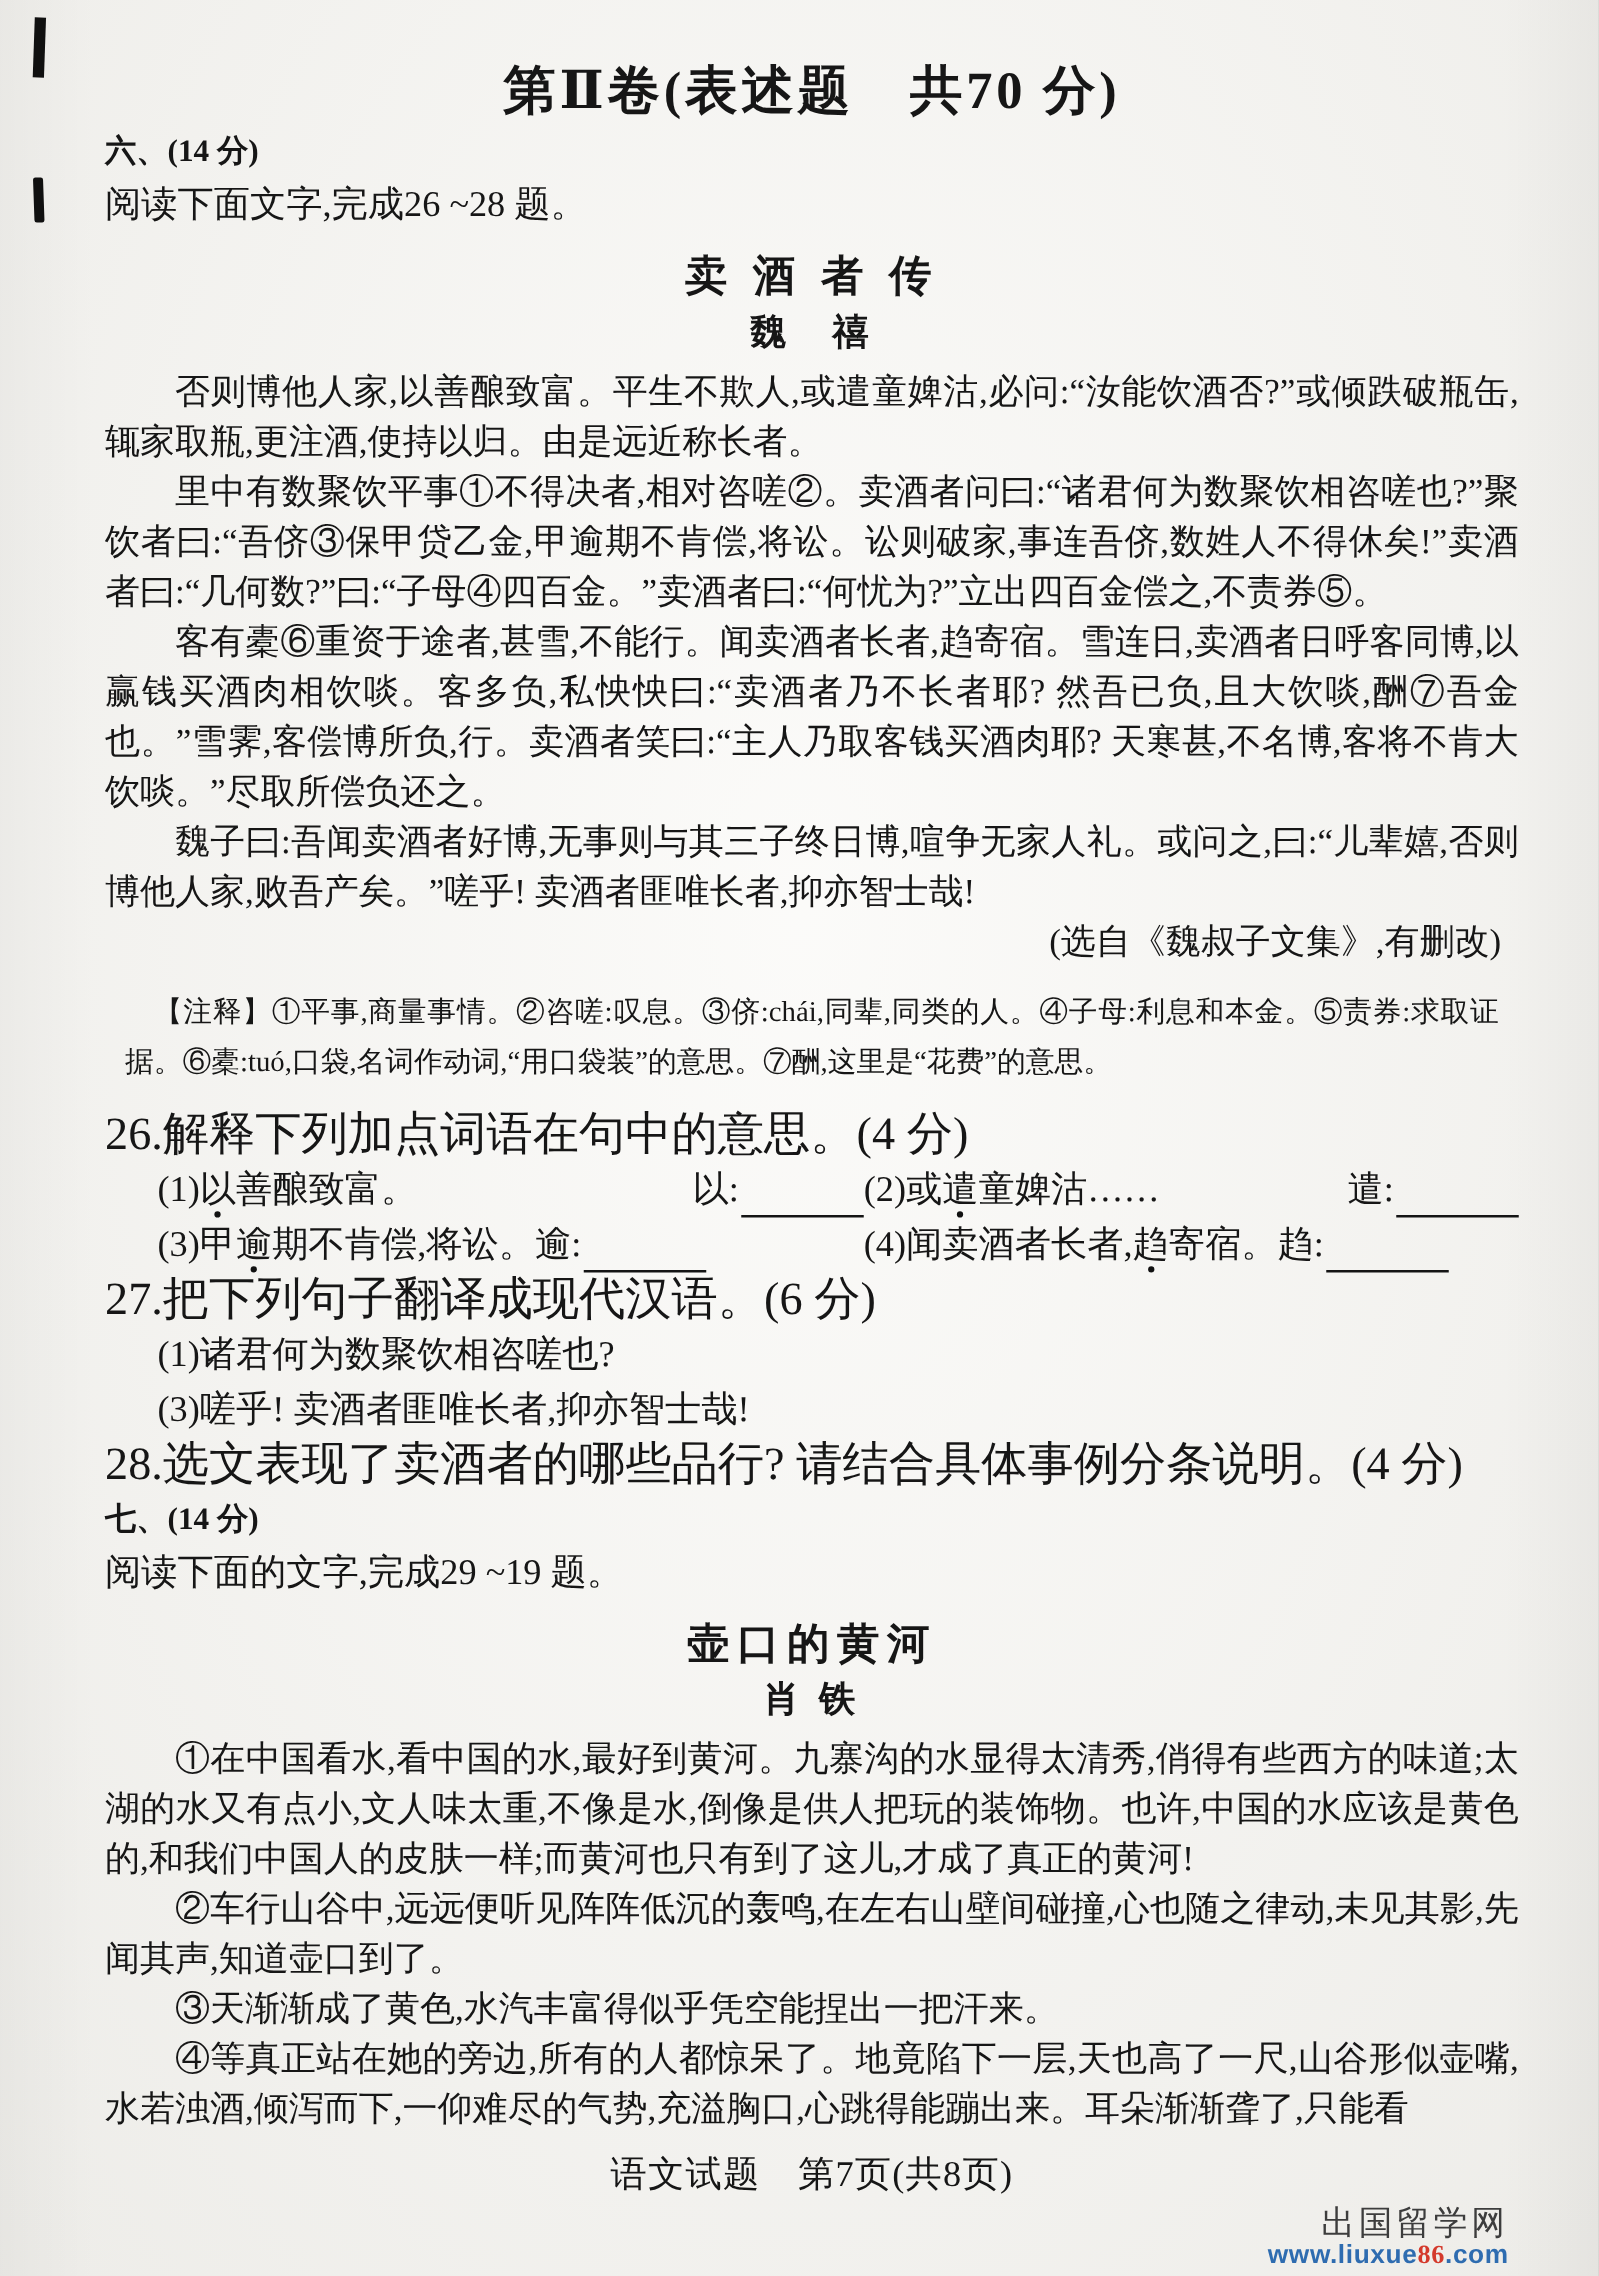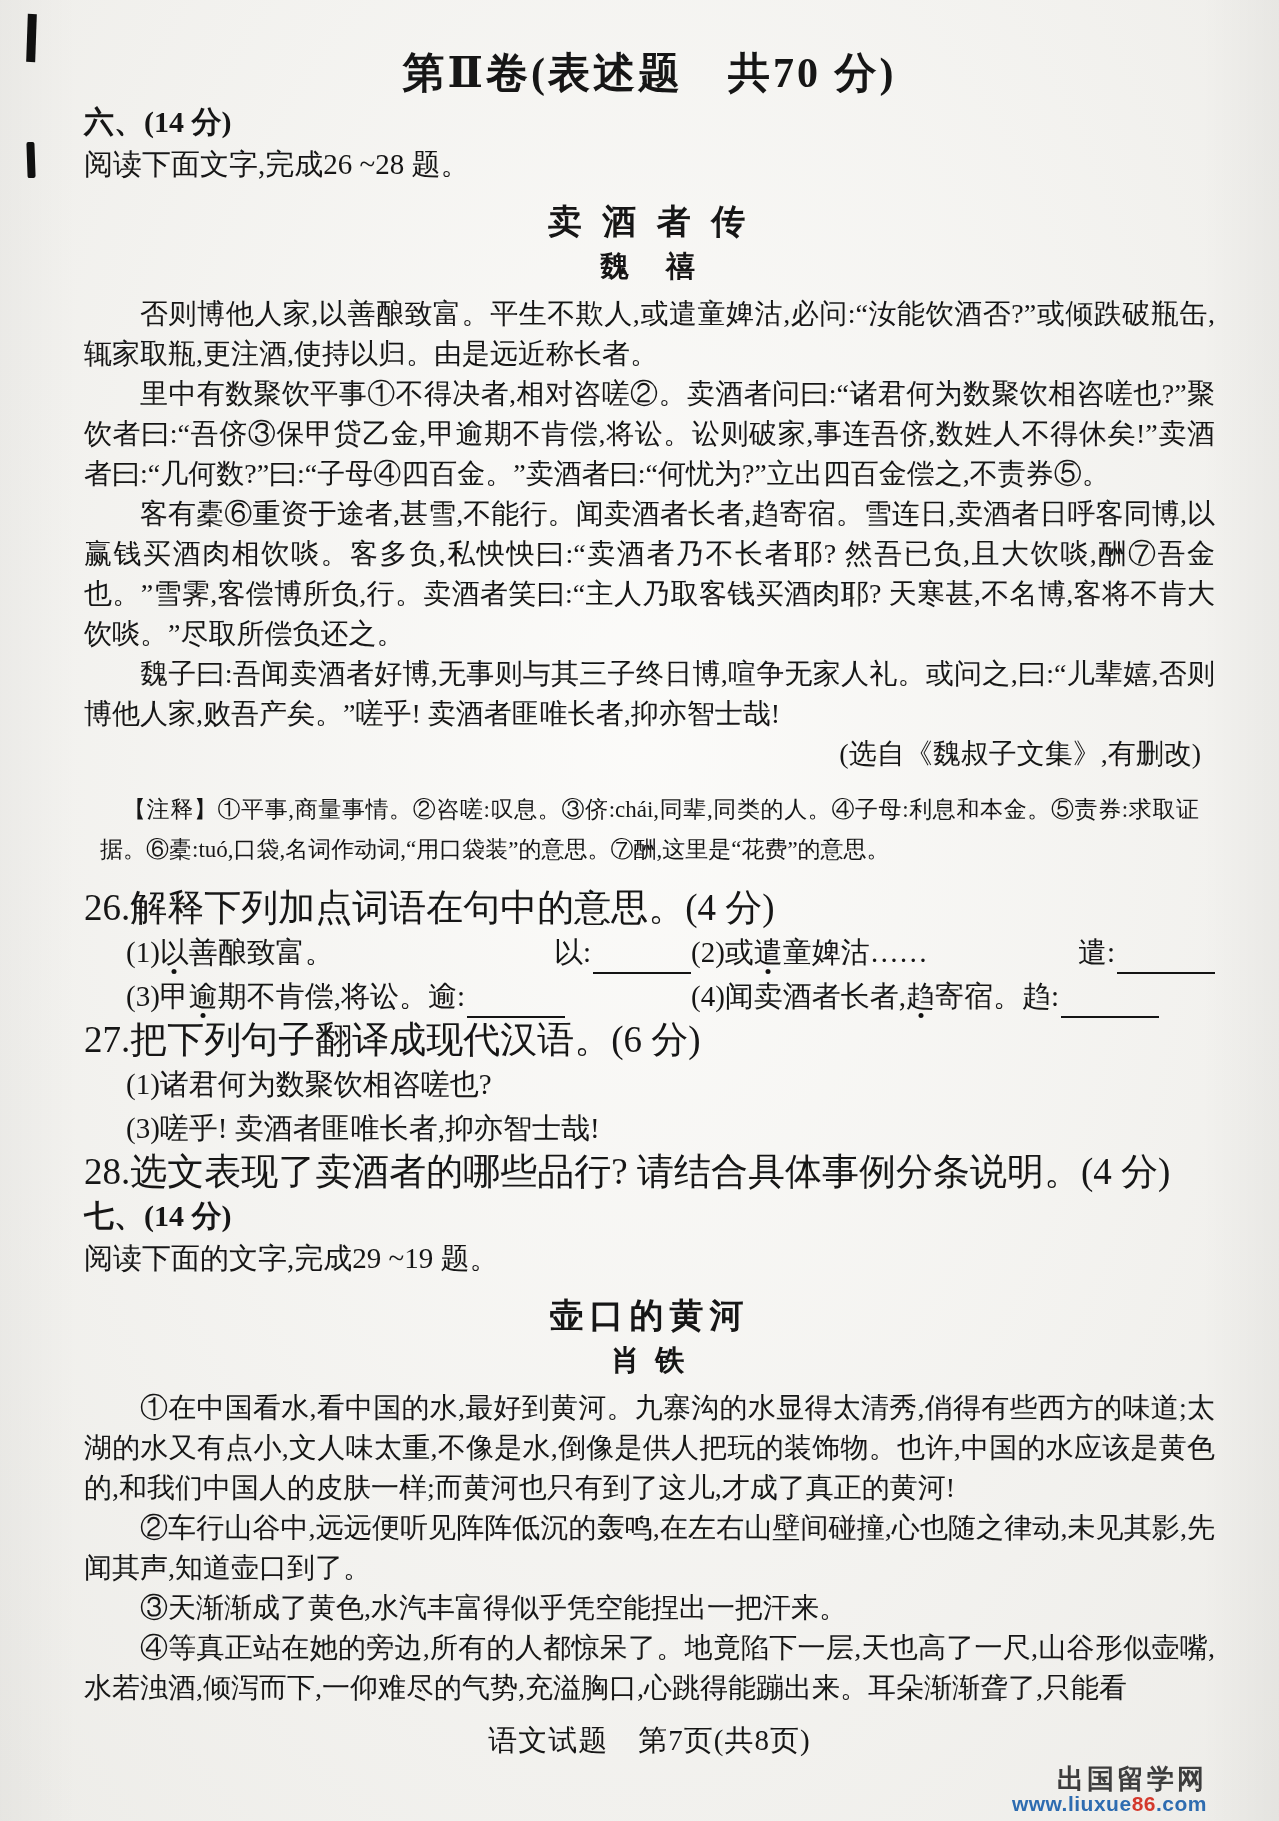--- a/index.html
+++ b/index.html
@@ -21,21 +21,21 @@
     padding:46px 64px 0 84px;
   }
   .artifact{position:absolute;background:#101010;}
   .art1{left:27px;top:14px;width:9px;height:48px;transform:rotate(2deg);}
   .art2{left:27px;top:142px;width:8px;height:36px;transform:rotate(-2deg);border-radius:2px;}
 
   .doc-title{
     text-align:center;font-size:42px;font-weight:bold;
     letter-spacing:3px;height:54px;line-height:54px;
   }
-  .sec-heading{font-size:30px;font-weight:bold;height:44px;line-height:44px;}
+  .sec-heading{font-size:25px;font-weight:bold;height:44px;line-height:44px;}
   .intro-line{font-size:29px;height:40px;line-height:40px;}
   .passage-title{
     text-align:center;font-size:34px;font-weight:bold;
     margin-top:14px;height:48px;line-height:48px;letter-spacing:6px;
   }
   .passage-author{
     text-align:center;font-size:29px;font-weight:bold;
     height:40px;line-height:40px;margin-bottom:8px;letter-spacing:4px;
   }
   .para{
@@ -65,23 +65,23 @@
   }
 
   .footer{
     text-align:center;font-size:29px;margin-top:12px;
     height:40px;line-height:40px;letter-spacing:1px;
   }
   .watermark{
     position:absolute;right:72px;bottom:6px;text-align:right;line-height:1.05;
     font-family:"Liberation Sans","DejaVu Sans",sans-serif;
   }
-  .wm-name{font-size:27px;font-weight:bold;color:#3d3d3d;letter-spacing:3px;}
+  .wm-name{font-size:27px;font-weight:normal;color:#3d3d3d;letter-spacing:3px;}
   .wm-url{font-size:21px;font-weight:bold;color:#2e6cb0;letter-spacing:.5px;}
-  .wm-num{color:#d4392c;}
+  .wm-num{color:#d4392c;font-family:Liberation Serif, serif;}
 </style>
 </head>
 <body>
 
 <div class="page">
 
   <div class="artifact art1"></div>
   <div class="artifact art2"></div>
 
   <div class="doc-title">第Ⅱ卷(表述题　共70 分)</div>

